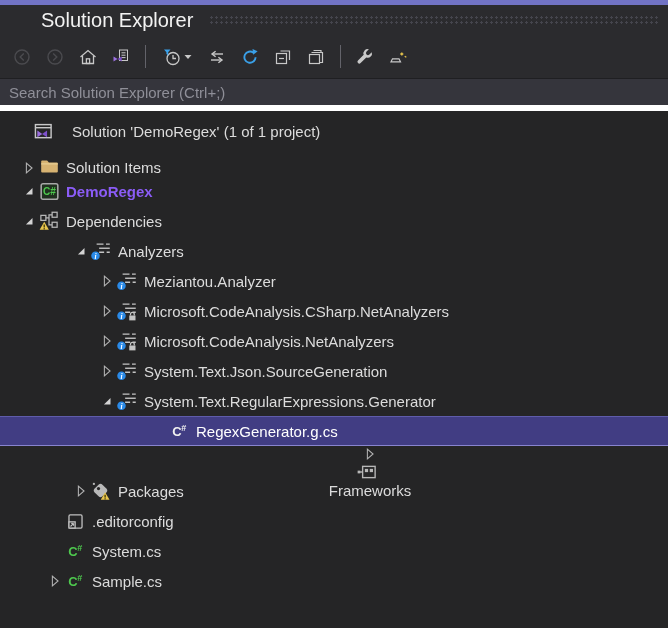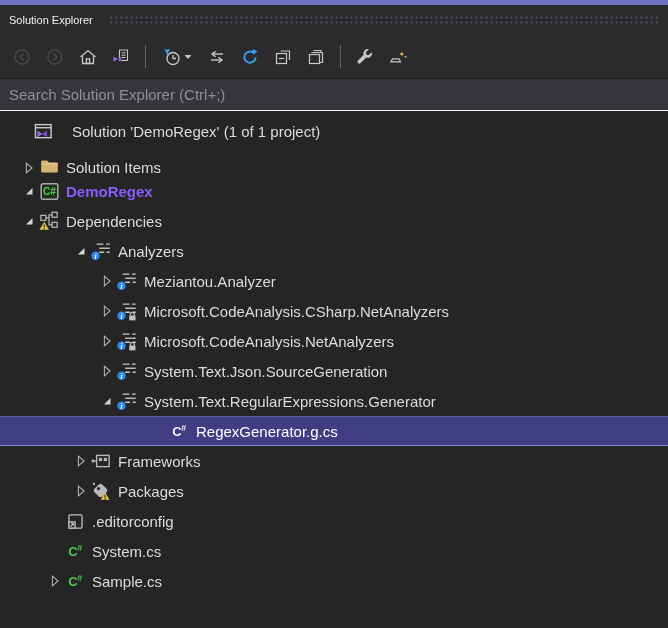--- a/index.html
+++ b/index.html
@@ -1,32 +1,32 @@
 <!DOCTYPE html>
 <html><head>
 <meta charset="utf-8">
 <style>
   * { margin:0; padding:0; box-sizing:border-box; }
   html,body { width:668px; height:628px; overflow:hidden; background:#252526;
               font-family:"Liberation Sans", sans-serif; }
   .accent { height:5px; background:#7173c5; }
   .chrome { background:#2b2b2e; }
   .titlebar { height:30px; display:flex; align-items:center; padding:0 10px 0 9px; }
-  .title { color:#f2f2f2; font-size:11px; white-space:nowrap; }
+  .title { color:#f2f2f2; font-size:20px; white-space:nowrap;margin-left:32px; }
   .drag-dots { flex:1; height:11px; margin-left:16px;
     background-image: radial-gradient(circle, #45454d 1px, transparent 1.3px);
     background-size:5px 5px; }
   .toolbar { height:43px; display:flex; align-items:center; padding:0 8px; gap:5px; }
   .tbtn { width:28px; height:27px; background:transparent; border:none; display:flex;
           align-items:center; justify-content:center; border-radius:2px; cursor:default; }
   .tbicon { display:flex; align-items:center; }
   .caret { margin-left:3px; display:flex; align-items:center; }
   .tsep { width:1px; height:23px; background:#63636a; margin:0 5px; }
   .searchband { height:33px; background:#35353c; border-top:1px solid #1f1f22;
-                border-bottom:1px solid #ffffff; display:flex; align-items:center; }
+                border-bottom:6px solid #ffffff; display:flex; align-items:center; }
   .searchband input { flex:1; background:transparent; border:none; outline:none;
                 color:#b8b8c0; font-size:15px; padding:0 9px;
                 font-family:"Liberation Sans", sans-serif; }
   .searchband input::placeholder { color:#8f8f98; opacity:1; }
   .tree { height:517px; padding-top:5px; background:#252526; overflow:hidden; }
   .tree-row { height:30px; display:flex; align-items:center; white-space:nowrap; }
   .tree-row.selected { background:#413d83; border-top:1px solid #5f5caa;
                        border-bottom:1px solid #8884cf; height:30px; }
   .chev { width:18px; height:16px; flex:none; display:flex; align-items:center; justify-content:center; }
   .ticon { width:22px; height:20px; flex:none; margin-right:6px; position:relative;
@@ -352,21 +352,21 @@
       </span>
       <span class="tlabel">System.Text.RegularExpressions.Generator</span>
     </div>
     <div class="tree-row selected" style="padding-left: 150px;">
       <span class="chev"></span>
       <span class="ticon">
         <span class="csglyph light">C<sup>#</sup></span>
       </span>
       <span class="tlabel">RegexGenerator.g.cs</span>
     </div>
-    <div class="tree-row" style="padding-left: 72px;">
+    <div class="tree-row" style="padding-left: 72px; flex-direction: column;">
       <span class="chev">
         <svg width="14" height="14" viewBox="0 0 16 16">
           <path d="M5 2.5 L11.5 8 L5 13.5 Z" fill="none" stroke="#b4b4b4" stroke-width="1.2"></path>
         </svg>
       </span>
       <span class="ticon">
         <svg width="20" height="20" viewBox="0 0 16 16">
           <rect x="4.5" y="3.5" width="10" height="9" fill="none" stroke="#b8b8b8" stroke-width="1.1"></rect>
           <rect x="6.3" y="5.5" width="2.6" height="2.6" fill="#b8b8b8"></rect>
           <rect x="10.2" y="5.5" width="2.6" height="2.6" fill="#b8b8b8"></rect>

